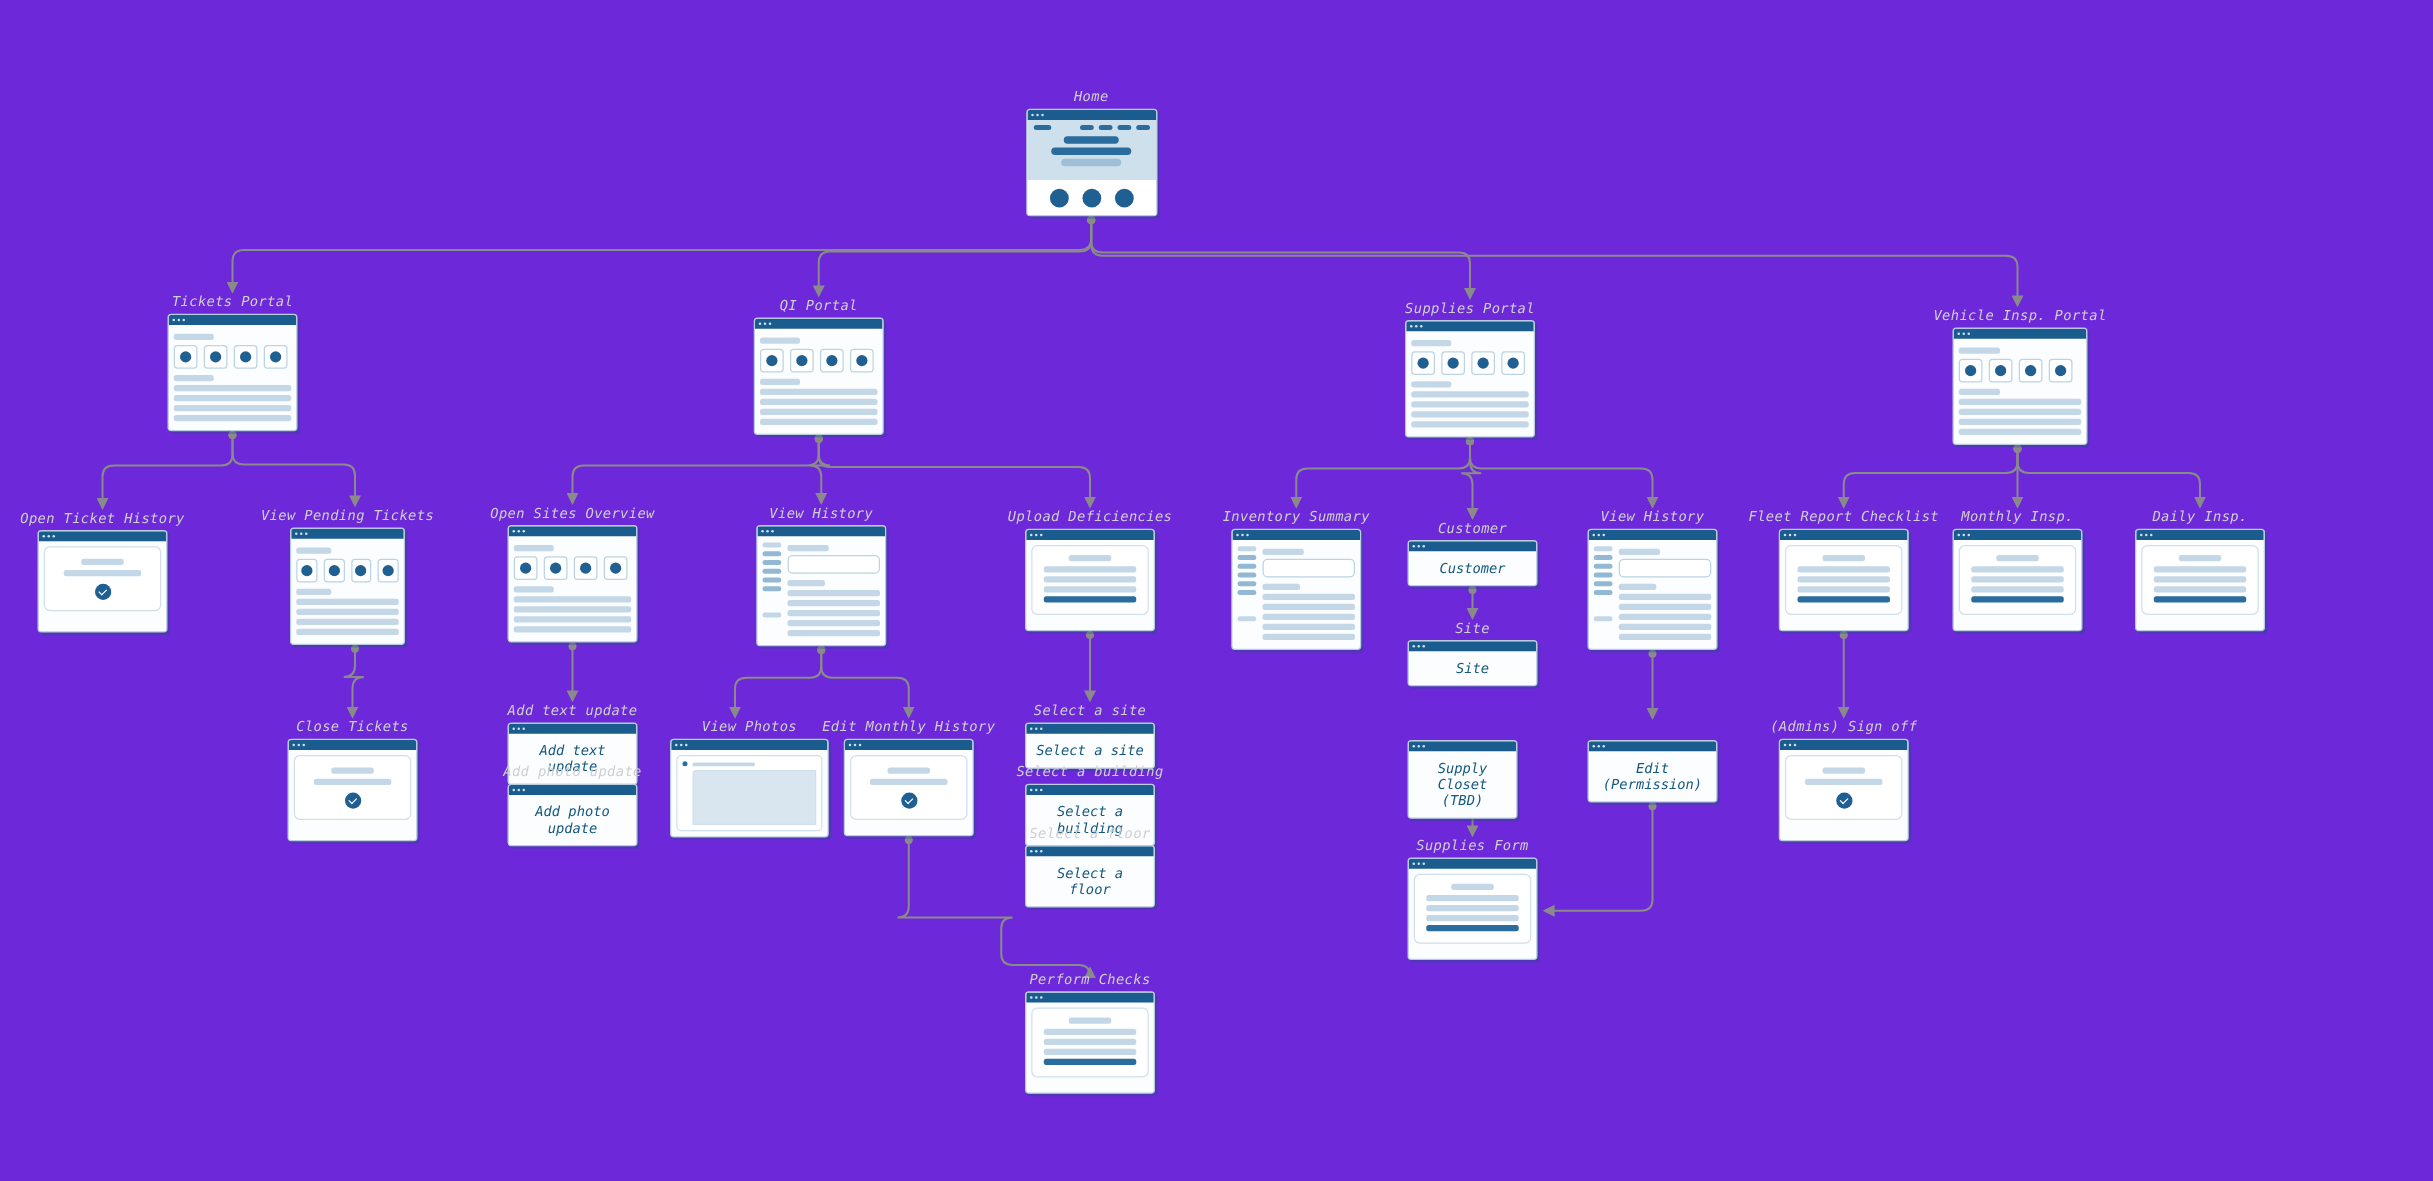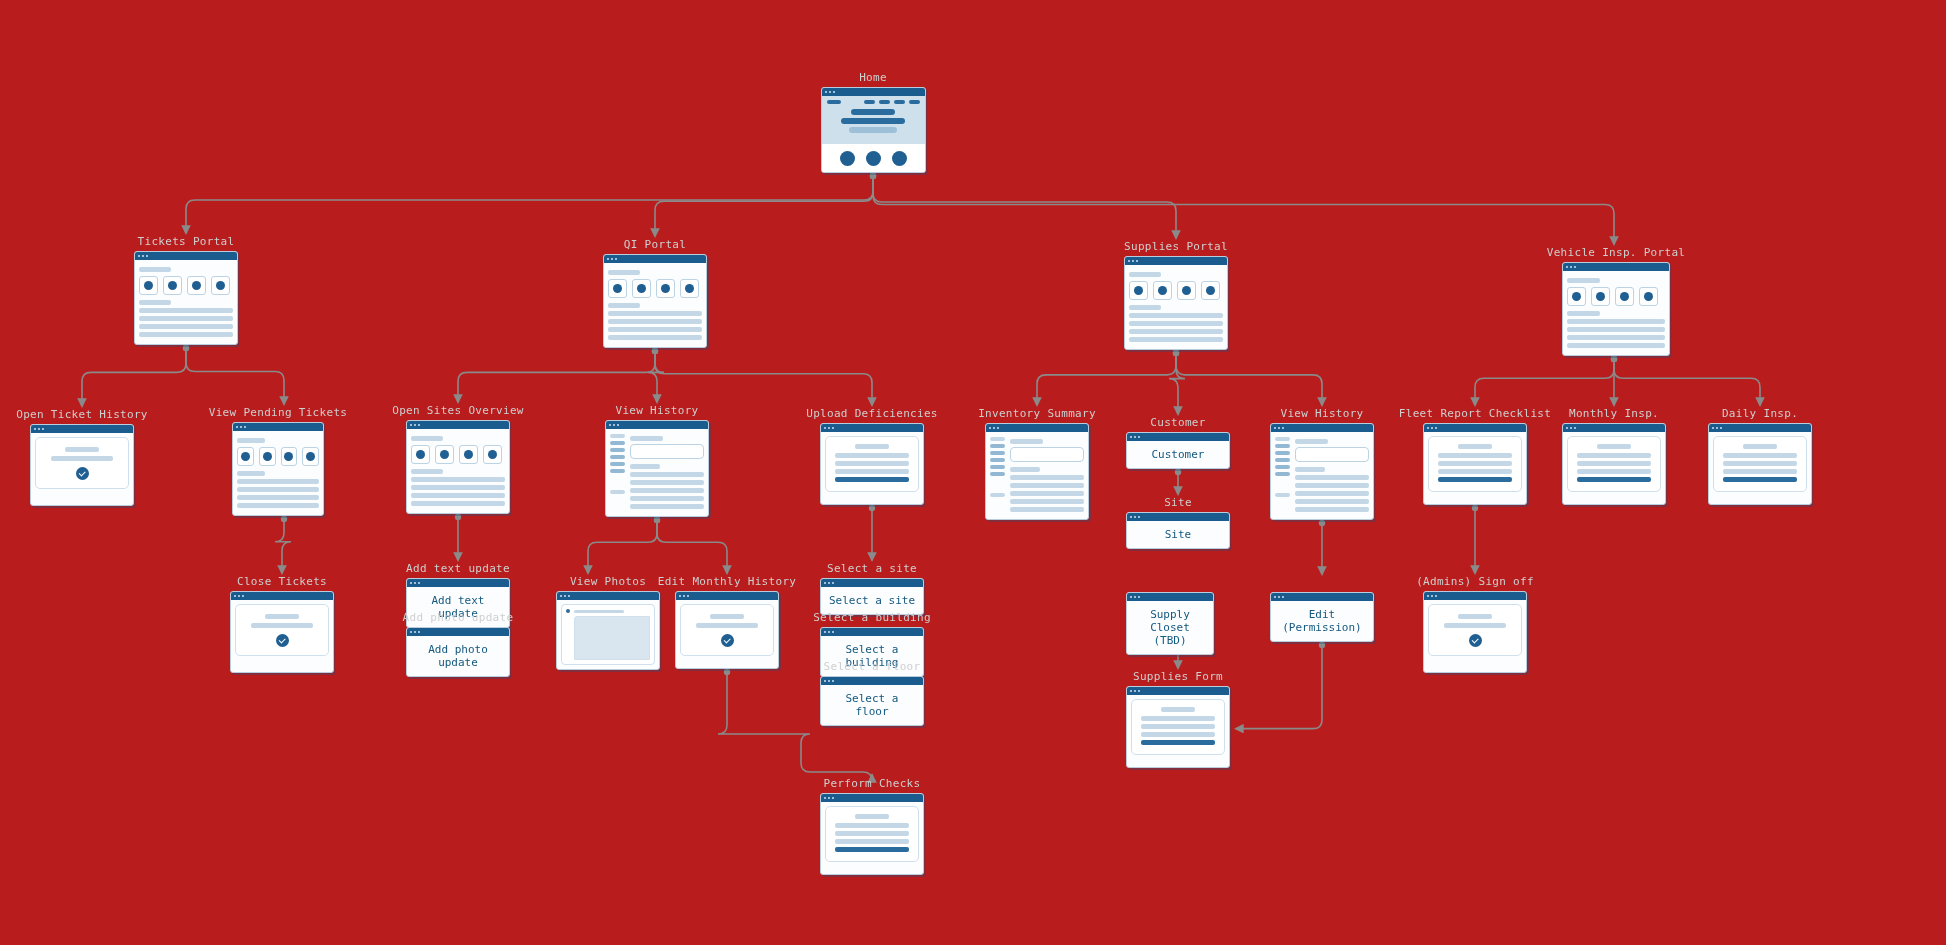--- a/index.html
+++ b/index.html
@@ -1,17 +1,17 @@
 <!DOCTYPE html>
 <html><head>
 <meta charset="utf-8">
 <style>
   html,body{margin:0;padding:0;background:#000;}
   body{width:1946px;height:945px;overflow:hidden;font-family:"DejaVu Sans Mono","Liberation Mono",monospace;}
-  #stage{position:relative;width:1946px;height:945px;background:#b91c1c;}
+  #stage{position:relative;width:1946px;height:945px;background:#6d28d9;font-style:italic;}
   #wires{position:absolute;left:0;top:0;width:1946px;height:945px;}
   .node{position:absolute;}
   .node-label{
     position:absolute;left:50%;transform:translateX(-50%);
     bottom:100%;margin-bottom:3px;white-space:nowrap;
     color:#cfcfcf;font-size:11px;letter-spacing:.3px;line-height:12px;text-align:center;
     font-family:"DejaVu Sans Mono","Liberation Mono",monospace;
   }
   .win{
     position:relative;background:#fbfdff;border:1px solid #b9cddd;border-radius:3px;
@@ -433,21 +433,21 @@
                 <div class="bar lg "></div>
                 <div class="bar lg "></div>
                 <div class="bar lg "></div>
                 <div class="bar lg "></div>
                 <div class="bar lg "></div>
               </div>
             </div>
           </div>
         </div>
       </div>
-      <div class="node" style="left: 556px; top: 591px; width: 104px;">
+      <div class="node" style="left: 536px; top: 591px; width: 127px;">
         <div class="node-label">View Photos</div>
         <div class="win" style="min-height:76px">
           <div class="titlebar">
             <i></i>
             <i></i>
             <i></i>
           </div>
           <div class="body">
             <div class="photobox">
               <div class="dotrow">

